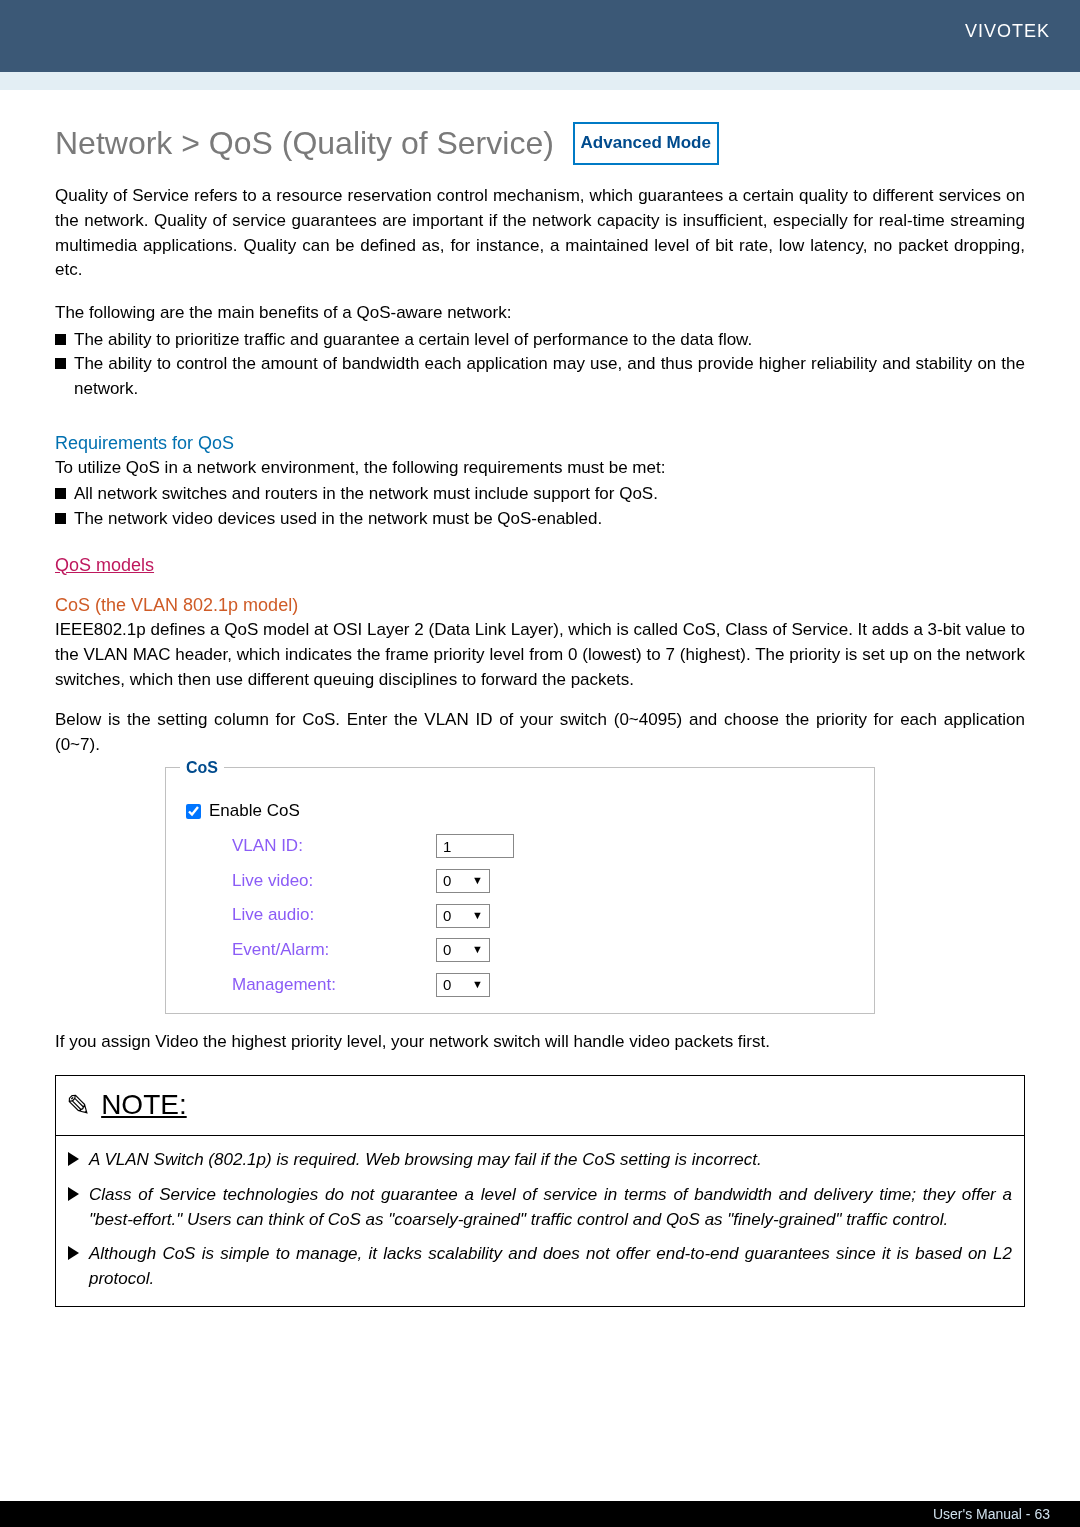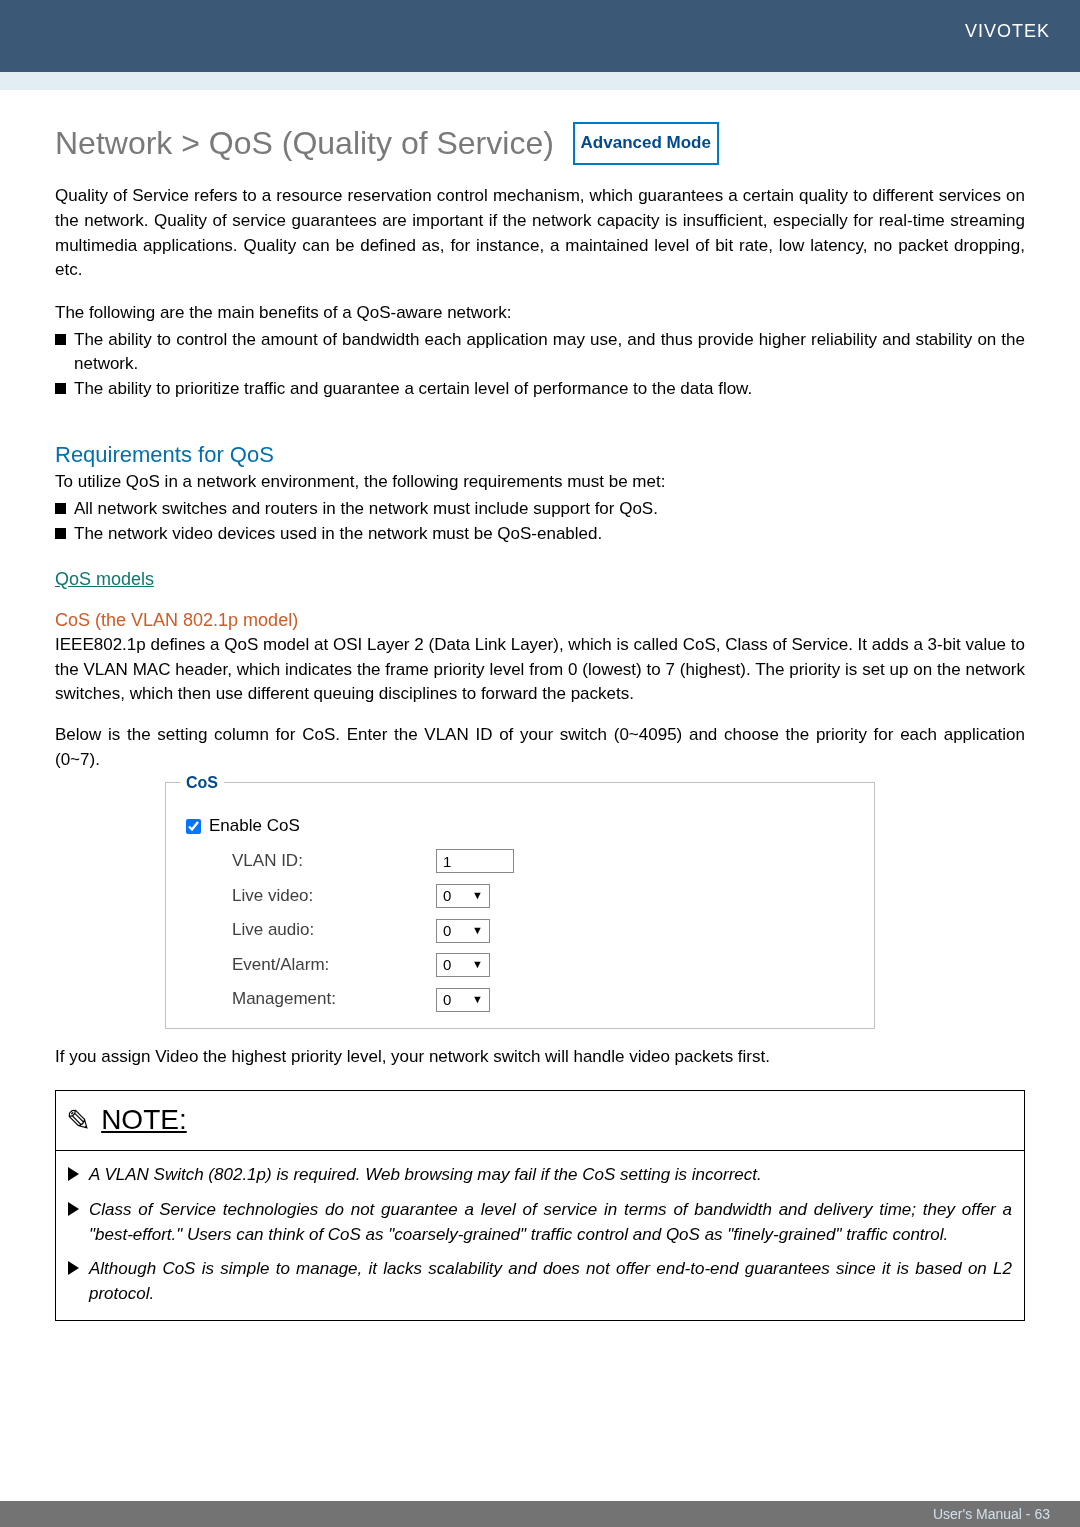--- a/index.html
+++ b/index.html
@@ -56,25 +56,25 @@
   .para {
     margin-top: 18px;
     text-align: justify;
   }
   .bullets { margin-top: 2px; }
   .bullets .row { display: flex; }
   .bullets .sq { width: 11px; height: 11px; background:#000; margin-top:6px; margin-right:8px; flex:0 0 auto; }
   .bullets .txt { flex:1; text-align: justify; }
   .sec-blue {
     color: #0070b0;
-    font-size: 22px;
-    margin-top: 37px;
+    font-size: 18px;
+    margin-top: 28px;
   }
   .sec-link {
-    color: #0f766e;
+    color: #be185d;
     text-decoration: underline;
     font-size: 18px;
     margin-top: 20px;
     display: inline-block;
   }
   .sec-orange {
     color: #cf5b26;
     font-size: 18px;
     margin-top: 14px;
   }
@@ -93,21 +93,21 @@
     font-weight: bold;
     padding: 0 6px;
     font-size: 16px;
   }
   .chk-row { display:flex; align-items:center; gap:8px; margin-bottom:10px; }
   .chk-row input { width:15px; height:15px; }
   .frow {
     display:flex; align-items:center;
     margin: 10px 0 0 0;
   }
-  .frow .lbl { width: 250px; color:#404040; padding-left: 46px; }
+  .frow .lbl { width: 250px; color:#8b5cf6; padding-left: 46px; }
   .frow input.num {
     width: 78px; height:24px; border:1px solid #888; text-align:left;
     padding: 0 6px; font-size:15px;
   }
   .frow .sel {
     width: 54px; height:24px; border:1px solid #888; background:#fff;
     display:flex; align-items:center; justify-content:space-between;
     padding: 0 6px; font-size:15px;
   }
   .frow .sel .caret { font-size:11px; }
@@ -128,21 +128,21 @@
   }
   .note-body { padding: 12px 12px 14px 12px; font-style: italic; text-align: justify; }
   .note-body .item { display:flex; margin-top: 10px; }
   .note-body .item:first-child { margin-top:0;font-style:italic; }
   .note-body .tri {
     width:0; height:0; border-top:7px solid transparent; border-bottom:7px solid transparent;
     border-left: 11px solid #000; margin-top:4px; margin-right:10px; flex:0 0 auto;
   }
   .footer {
     position:absolute; bottom:0; left:0; right:0; height:26px;
-    background:#737373; color:#cfe0ec; font-size:14px; text-align:right;
+    background:#000000; color:#cfe0ec; font-size:14px; text-align:right;
     padding: 3px 30px 16px 0;
   }
 </style>
 </head>
 <body>
 
 <div class="header-band">
   <span class="header-brand">VIVOTEK</span>
 </div>
 <div class="sub-band"></div>
@@ -153,25 +153,25 @@
     <span class="page-title">Network &gt; QoS (Quality of Service)</span>
     <span class="adv-mode">Advanced Mode</span>
   </div>
 
   <div class="para">Quality of Service refers to a resource reservation control mechanism, which guarantees a certain quality to different services on the network. Quality of service guarantees are important if the network capacity is insufficient, especially for real-time streaming multimedia applications. Quality can be defined as, for instance, a maintained level of bit rate, low latency, no packet dropping, etc.</div>
 
   <div class="para" style="margin-top:18px;">The following are the main benefits of a QoS-aware network:</div>
   <div class="bullets">
     <div class="row">
         <div class="sq"></div>
+        <div class="txt">The ability to prioritize traffic and guarantee a certain level of performance to the data flow.</div>
+      </div>
+    <div class="row">
+        <div class="sq"></div>
         <div class="txt">The ability to control the amount of bandwidth each application may use, and thus provide higher reliability and stability on the network.</div>
-      </div>
-    <div class="row">
-        <div class="sq"></div>
-        <div class="txt">The ability to prioritize traffic and guarantee a certain level of performance to the data flow.</div>
       </div>
   </div>
 
   <div class="sec-blue">Requirements for QoS</div>
   <div>To utilize QoS in a network environment, the following requirements must be met:</div>
   <div class="bullets">
     <div class="row">
         <div class="sq"></div>
         <div class="txt">All network switches and routers in the network must include support for QoS.</div>
       </div>

